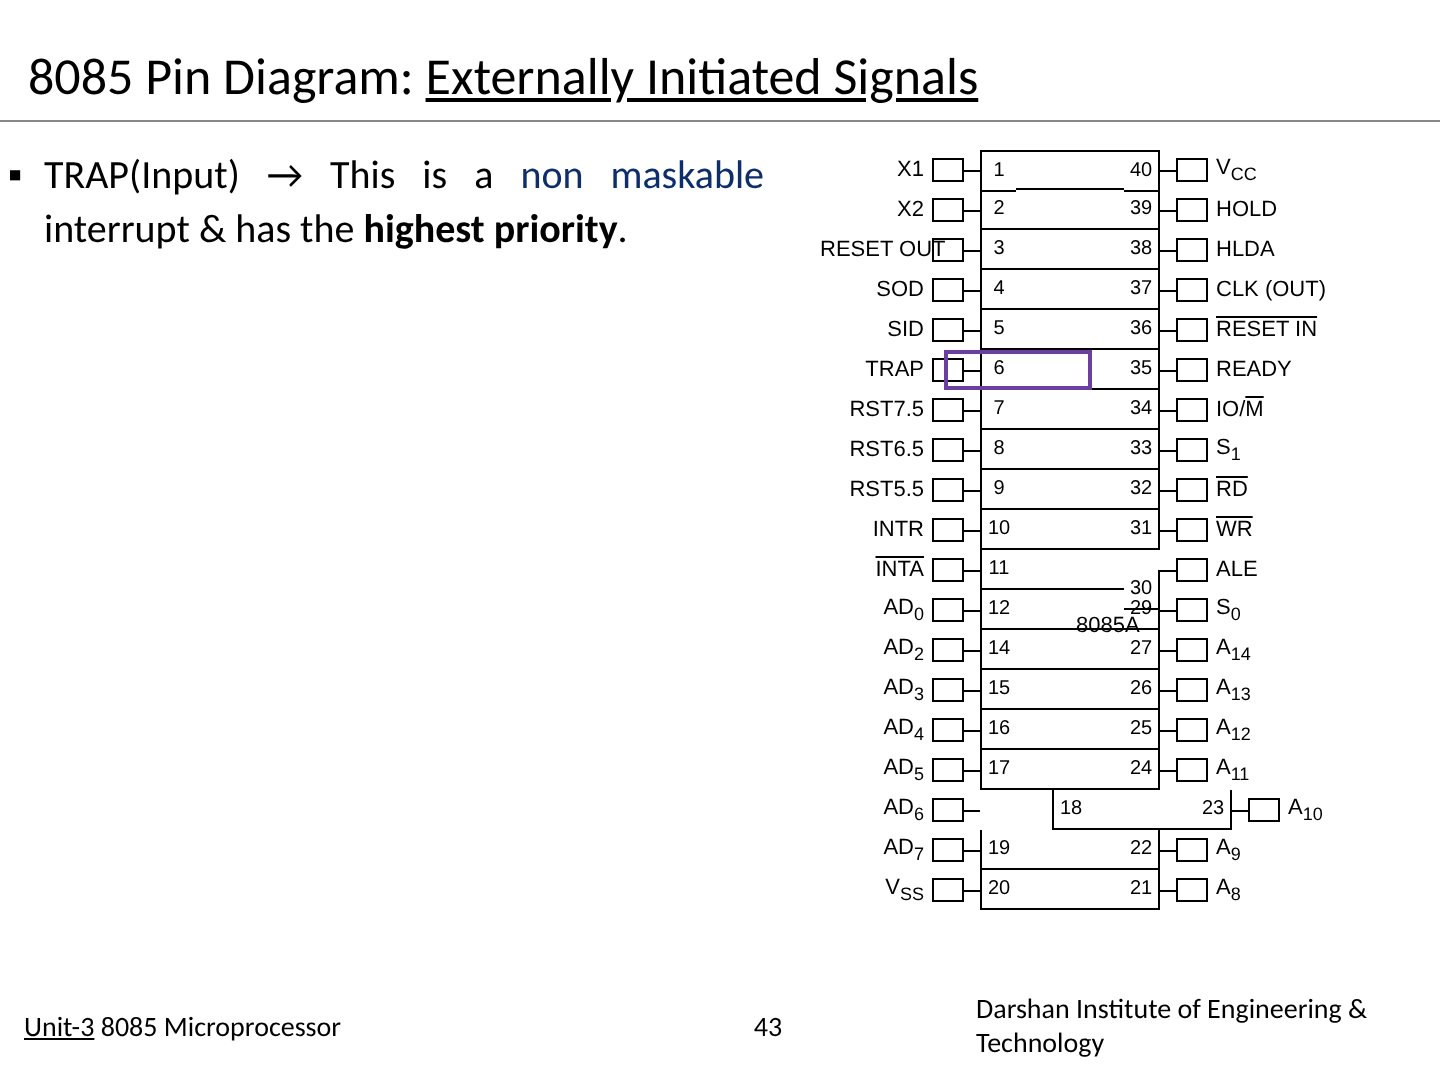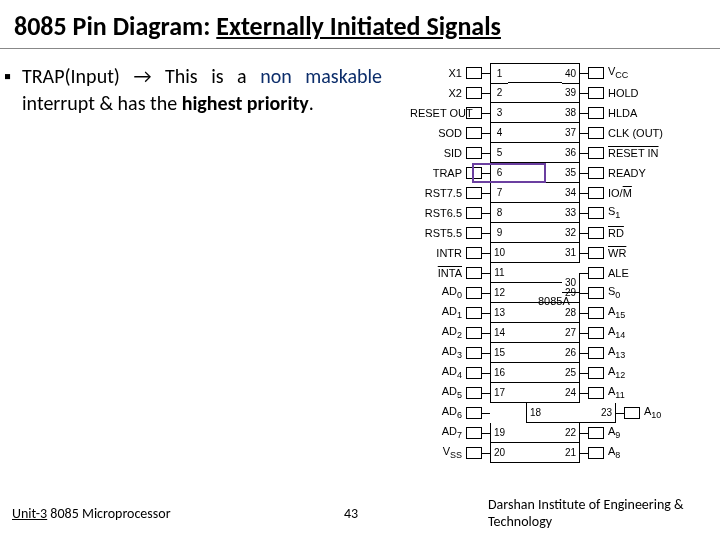--- a/index.html
+++ b/index.html
@@ -1,18 +1,18 @@
 <!DOCTYPE html>
 <html><head>
 <meta charset="utf-8">
 <style>
   * { box-sizing: border-box; margin: 0; padding: 0; }
   html, body { width: 720px; height: 540px; font-family: Calibri, Arial, sans-serif; background: #fff; color: #000; }
   .slide { position: relative; width: 720px; height: 540px; }
-  .title { font-size: 26px; font-weight: 700; padding: 10px 14px 6px 14px; }
+  .title { font-size: 26px; font-weight: 400; padding: 22px 14px 6px 14px; }
   .title .ul { text-decoration: underline; }
   .hr { border-bottom: 1px solid #888; margin: 0 0 0 0; }
   .body { display: flex; padding: 14px 10px 0 22px; }
   .textcol { width: 360px; font-size: 20px; line-height: 1.35; text-align: justify; }
   .bullet { display: flex; }
   .bullet .mk { margin-left: -18px; width: 18px; }
   .bullet .txt { flex: 1; }
   .nm { color: #0d2e6b; }
   .hp { font-weight: 700; }
   .diagramcol { flex: 1; position: relative; padding-left: 28px; }
@@ -24,21 +24,21 @@
   .wire { width: 8px; height: 1px; background: #000; }
   .num-l { width: 18px; text-align: center; border-top: 1px solid #000; border-bottom: 1px solid #000; border-left: 1px solid #000; font-size: 10px; line-height: 19px; }
   .num-r { width: 18px; text-align: center; border-top: 1px solid #000; border-bottom: 1px solid #000; border-right: 1px solid #000; font-size: 10px; line-height: 19px; }
   .mid { width: 54px; border-top: 1px solid #000; border-bottom: 1px solid #000; height: 20px; }
   .row:first-child .num-l, .row:first-child .mid, .row:first-child .num-r { border-top: 1px solid #000; }
   .ov { text-decoration: overline; }
   .chipname { position: absolute; left: 128px; top: 232px; font-size: 11px; }
   .hl { position: absolute; border: 2px solid #6b3fa0; width: 74px; height: 20px; left: 62px; top: 100px; pointer-events: none; }
   .footer { position: absolute; bottom: 10px; left: 0; width: 720px; display: flex; align-items: center; font-size: 14px; gap: 44px; }
   .f-left { padding-left: 12px; width: 300px; }
-  .f-page { width: 80px; }
+  .f-page { width: 80px; text-align: center; }
   .f-right { flex: 1; text-align: left; padding-left: 20px; }
   .sub { font-size: 9px; vertical-align: sub; }
 </style>
 </head>
 <body>
 <div class="slide">
 
 <div class="title">
   <span>8085 Pin Diagram: </span><span class="ul">Externally Initiated Signals</span>
 </div>
@@ -182,31 +182,20 @@
             <div class="box"></div>
             <div class="wire"></div>
             <div class="num-l" style="border-top: none;">12</div>
             <div class="mid" style="border-top: none;"></div>
             <div class="num-r" style="border-top: none;">29</div>
             <div class="wire"></div>
             <div class="box"></div>
             <div class="lbl-r">S<span class="sub">0</span></div>
           </div>
           <div class="row">
-            <div class="lbl-l">AD<span class="sub">1</span></div>
-            <div class="box"></div>
-            <div class="wire"></div>
-            <div class="num-l" style="border-top: none;">13</div>
-            <div class="mid" style="border-top: none;"></div>
-            <div class="num-r" style="border-top: none;">28</div>
-            <div class="wire"></div>
-            <div class="box"></div>
-            <div class="lbl-r">A<span class="sub">15</span></div>
-          </div>
-          <div class="row">
             <div class="lbl-l">AD<span class="sub">2</span></div>
             <div class="box"></div>
             <div class="wire"></div>
             <div class="num-l" style="border-top: none;">14</div>
             <div class="mid" style="border-top: none;"></div>
             <div class="num-r" style="border-top: none;">27</div>
             <div class="wire"></div>
             <div class="box"></div>
             <div class="lbl-r">A<span class="sub">14</span></div>
           </div>

